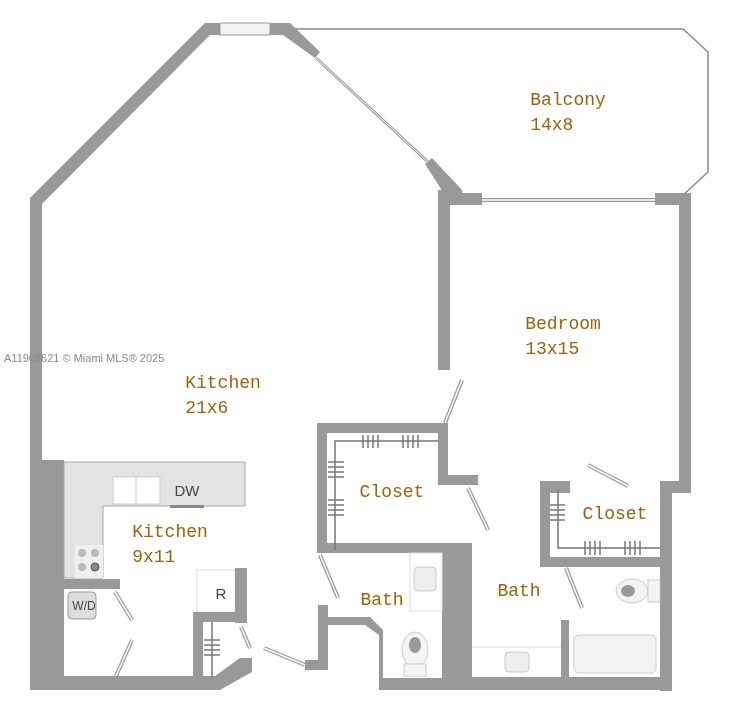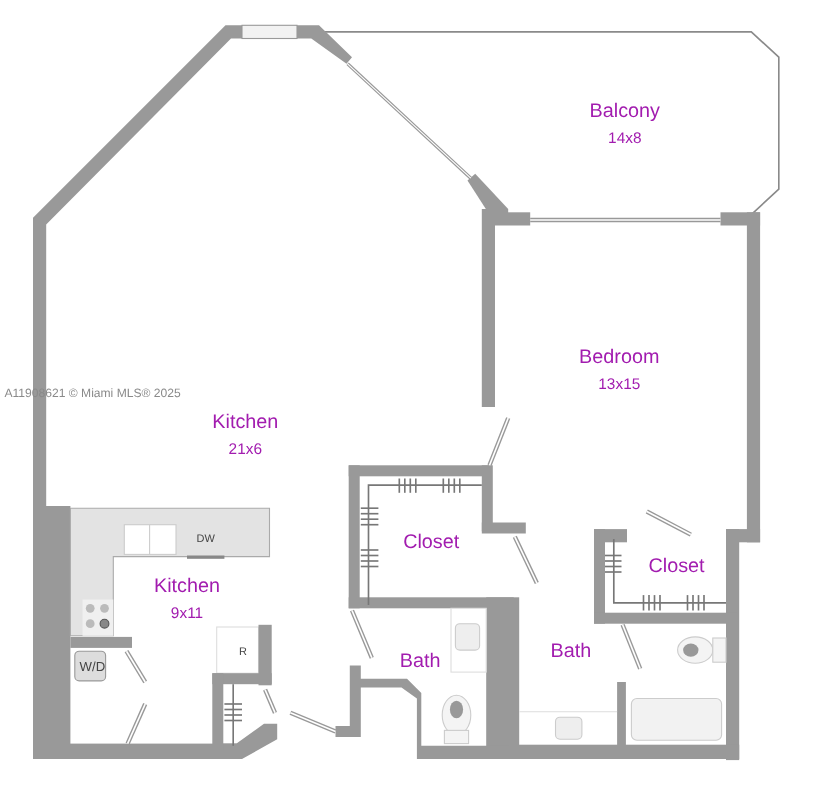--- a/index.html
+++ b/index.html
@@ -1,22 +1,22 @@
 <!DOCTYPE html>
 <html><head>
   <meta charset="utf-8">
   <style>
     html, body { margin: 0; padding: 0; background: #ffffff; }
     body { width: 753px; height: 720px; position: relative; overflow: hidden; font-family: "Liberation Sans", sans-serif; }
     #plan { position: absolute; left: 0; top: 0; width: 753px; height: 720px; }
     .wall { fill: #999999; }
-    .label { position: absolute; text-align: center; color: #a21caf; font-family: Liberation Sans, sans-serif; transform: translateX(-50%); white-space: nowrap; }
+    .label { position: absolute; text-align: left; color: #a16207; font-family: Liberation Mono, monospace; transform: translateX(-50%); white-space: nowrap; }
     .label .name { font-size: 18px; line-height: 26px; font-weight: 300; }
-    .label .dim { font-size: 14px; line-height: 24px; font-weight: 300; }
-    .small { position: absolute; font-size: 10px; color: #444; font-family: "Liberation Sans", sans-serif; transform: translate(-50%,-50%); }
+    .label .dim { font-size: 18px; line-height: 24px; font-weight: 300; }
+    .small { position: absolute; font-size: 15px; color: #444; font-family: "Liberation Sans", sans-serif; transform: translate(-50%,-50%); }
     .watermark { position: absolute; left: 4px; top: 352px; font-size: 11px; color: #8a8a8a; font-family: "Liberation Sans", sans-serif; white-space: nowrap; text-align: right; }
   </style>
 </head>
 <body>
 
 <svg id="plan" viewBox="0 0 753 720" xmlns="http://www.w3.org/2000/svg">
 
   <polyline points="295,29 683,29 708,52 708,172 682,196" fill="none" stroke="#8a8a8a" stroke-width="1.5"></polyline>
 
   <polygon class="wall" points="205,23 220,23 220,35 210,35 42,204 42,462 30,462 30,198"></polygon>

